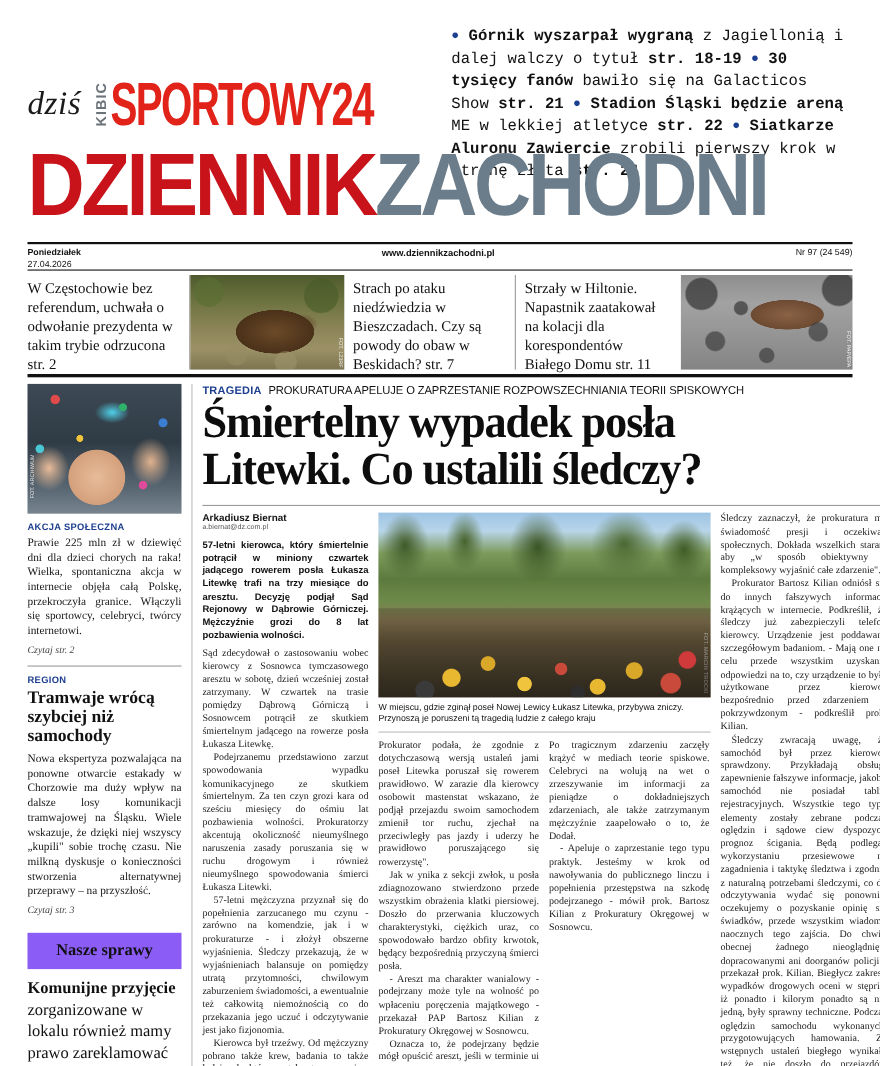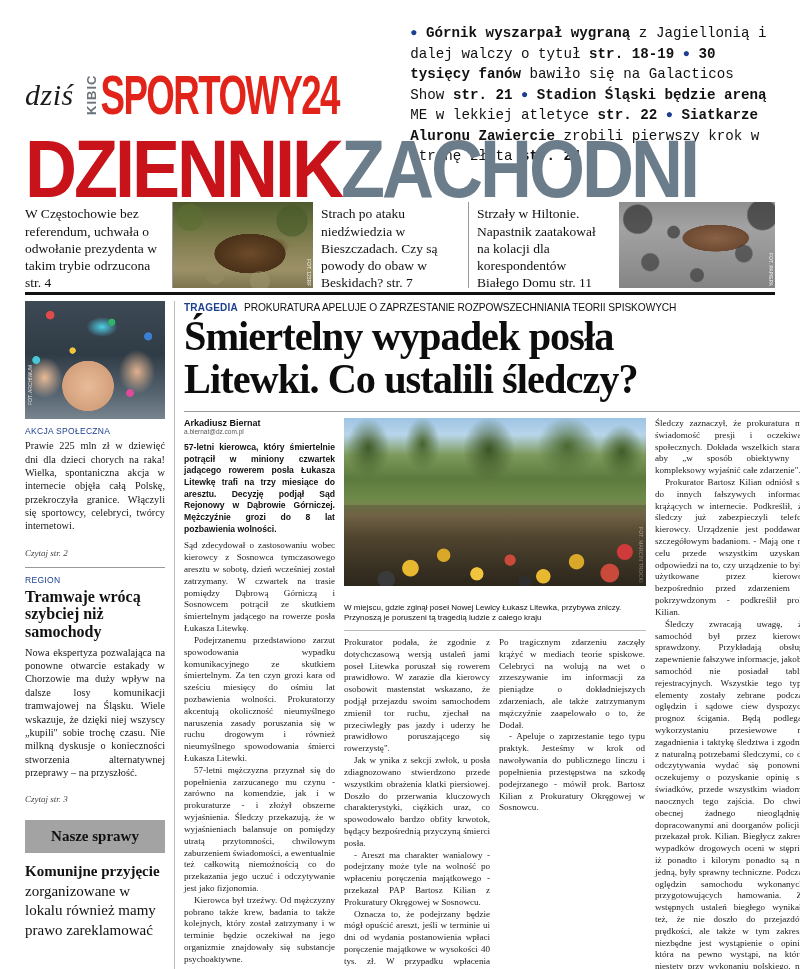--- a/index.html
+++ b/index.html
@@ -82,35 +82,35 @@
   .rule-thick { border-top: 3px solid #111; margin-top: 4px; }
 
   
   .main { display: flex; margin-top: 6px; }
   .col-left { width: 150px; flex: none; padding-right: 9px; border-right: 1px solid #bbb; }
   .col-right { flex: 1; padding-left: 9px; }
 
   .leadphoto { width: 100%; height: 118px; position: relative; overflow: hidden; }
   .kicker {
     font-family: "Liberation Sans", sans-serif;
-    font-size: 8.5px; font-weight: normal; letter-spacing: .3px;
+    font-size: 8.5px; font-weight: bold; letter-spacing: .3px;
     color: #1d3f8f; margin: 7px 0 3px;
   }
   .kicker.region { color: #1d3f8f; }
   .side-head {
     font-family: "Liberation Serif", serif; font-weight: bold;
     font-size: 16px; line-height: 1.1; color: #111; margin-bottom: 5px;
   }
   .side-body { font-size: 10.3px; line-height: 1.3; text-align: justify; color: #161616; }
-  .czytaj { font-style: italic; font-size: 9px; color: #444; margin-top: 15px; }
+  .czytaj { font-style: italic; font-size: 9px; color: #444; margin-top: 5px; }
   .hr-s { border-top: 1px solid #999; margin: 9px 0 0; }
 
   .nasze-box { margin-top: 16px; }
   .nasze-title {
-    background: #a3a3a3; text-align: center;
+    background: #8b5cf6; text-align: center;
     font-family: "Liberation Serif", serif; font-weight: bold;
     font-size: 15px; color: #111; padding: 8px 0;
   }
   .nasze-body { font-size: 15px; line-height: 1.3; margin-top: 9px; color: #111; }
   .nasze-body .bb { font-weight: bold; margin-top: 37px; }
 
   
   .kicker-row { display: flex; align-items: baseline; gap: 6px; margin-bottom: 2px; }
   .kicker-tag {
     font-family: "Liberation Sans", sans-serif; font-weight: bold;
@@ -150,21 +150,21 @@
     font-size: 9.1px; line-height: 1.3; text-align: justify;
     color: #1a1a1a; hyphens: auto;
   }
   .btext p { text-indent: 10px; margin: 0; }
   .btext p.noind { text-indent: 0; }
 
   .mainphoto { width: 100%; height: 168px; position: relative; overflow: hidden; }
   .capt {
     font-family: "Liberation Sans", sans-serif;
     font-size: 8px; line-height: 1.32; color: #111;
-    padding: 17px 0 6px; border-bottom: 1px solid #bbb; margin-bottom: 6px;
+    padding: 4px 0 6px; border-bottom: 1px solid #bbb; margin-bottom: 6px;
   }
 
   
   .ph-bear {
     background:
       radial-gradient(ellipse 42% 38% at 55% 60%, #6b4a28 0%, #4a3119 60%, transparent 61%),
       radial-gradient(ellipse 16% 16% at 72% 52%, #5a3c1e 0%, transparent 70%),
       linear-gradient(180deg,#4e5a2e 0%,#6d7340 28%,#8a8357 55%,#9c9166 78%,#7d7450 100%);
   }
   .ph-bear::after {
@@ -267,24 +267,32 @@
       <span class="b">Stadion Śląski będzie areną</span><span> ME w lekkiej atletyce </span><span class="b">str. 22</span>
       <span class="bullet">●</span>
       <span class="b">Siatkarze Aluronu Zawiercie</span><span> zrobili pierwszy krok w stronę złota </span><span class="b">str. 24</span>
     </div>
   </div>
 
   <div class="masthead">
     <span class="m-red">DZIENNIK</span><span class="m-gray">ZACHODNI</span>
   </div>
 
+  <div class="infoline">
+    <div class="left">
+      <div>Poniedziałek</div>
+      <div class="date2">27.04.2026</div>
+    </div>
+    <div class="mid">www.dziennikzachodni.pl</div>
+    <div class="right">Nr 97 (24 549)</div>
+  </div>
 
   <div class="teaser-row">
     <div class="tz bd" style="width:148px">
-      <span class="hl">W Częstochowie bez referendum,</span><span> uchwała o odwołanie prezydenta w takim trybie odrzucona </span><span class="hl">str. 4</span>
+      <span class="hl">W Częstochowie bez referendum,</span><span> uchwała o odwołanie prezydenta w takim trybie odrzucona </span><span class="hl">str. 2</span>
     </div>
     <div class="tz-photo ph-bear" style="width:140px;margin:0 8px 0 0">
       <span class="credit">FOT. 123RF</span>
     </div>
     <div class="tz bd" style="width:148px">
       <span class="hl">Strach po ataku niedźwiedzia</span><span> w Bieszczadach. Czy są powody do obaw w Beskidach? </span><span class="hl">str. 7</span>
     </div>
     <div class="tz" style="width:150px;padding-left:8px">
       <span class="hl">Strzały w Hiltonie.</span><span> Napastnik zaatakował na kolacji dla korespondentów Białego Domu </span><span class="hl">str. 11</span>
     </div>

